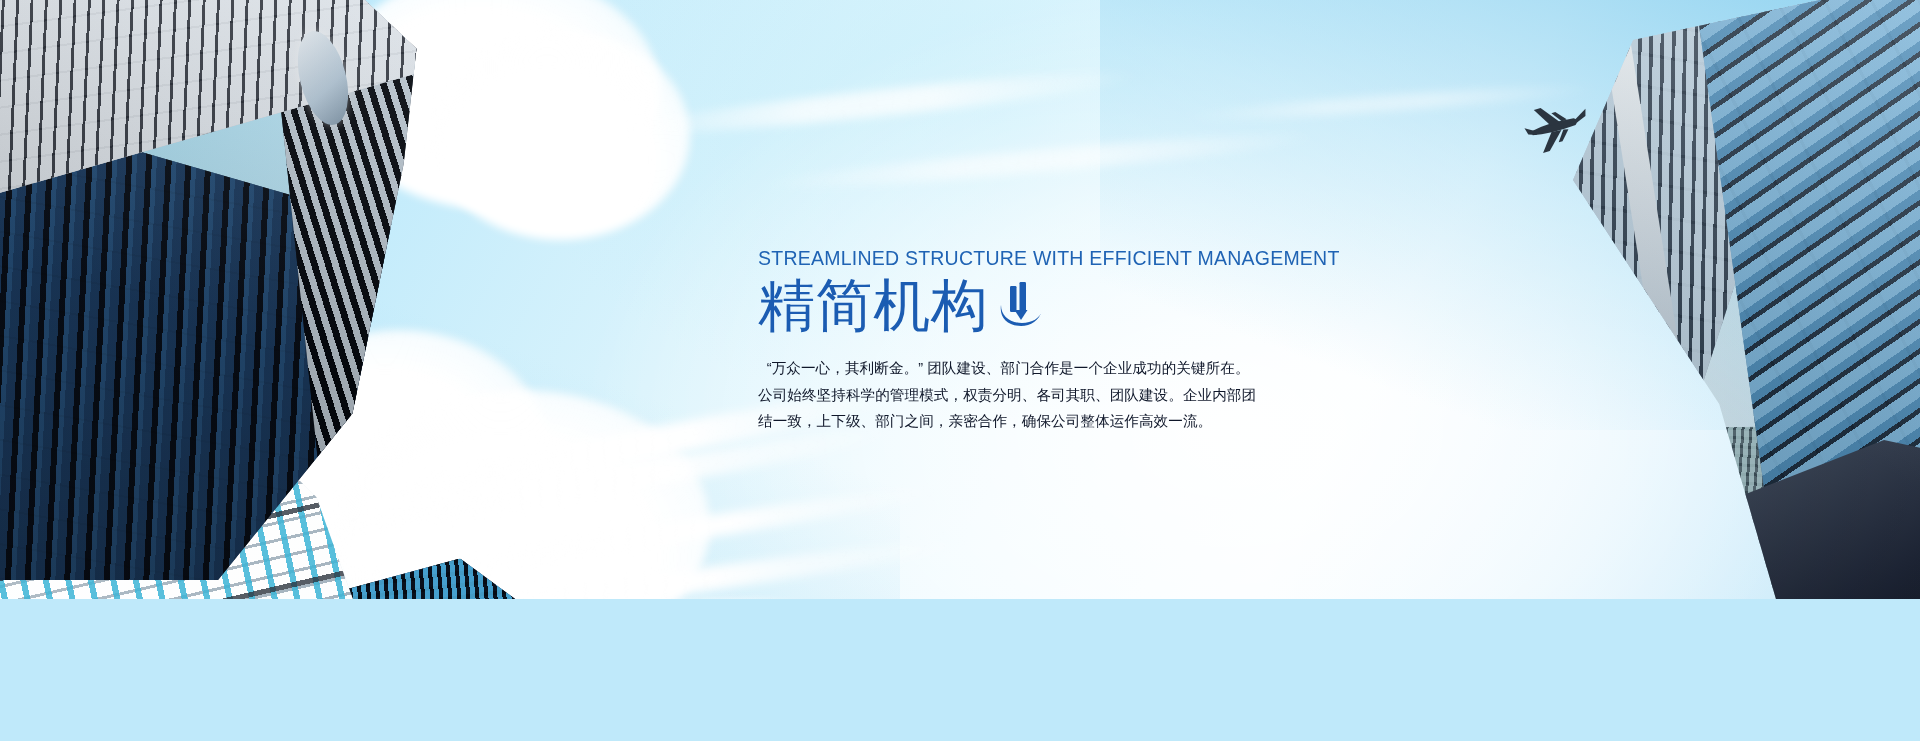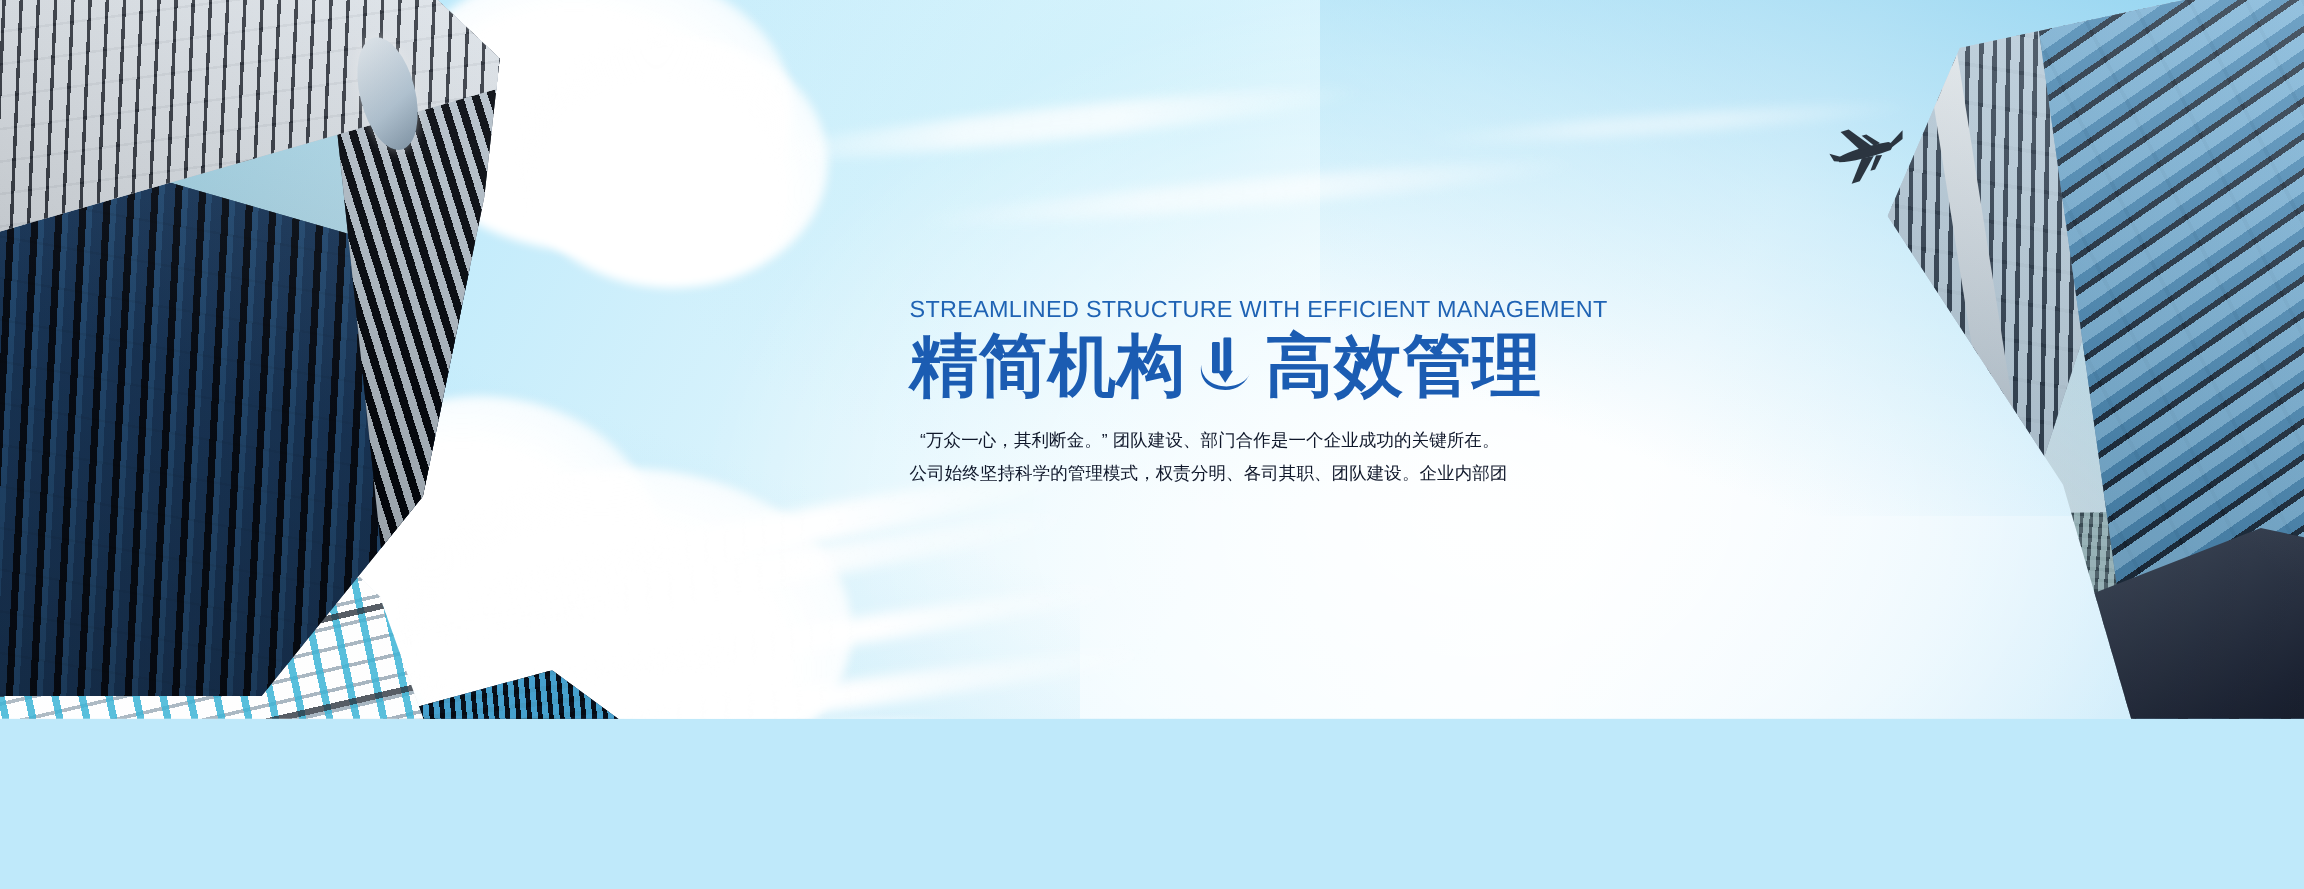--- a/index.html
+++ b/index.html
@@ -194,21 +194,21 @@
   .plane{position:absolute;left:1518px;top:100px;width:80px;height:58px;}
 
   
   .copy{position:absolute;left:758px;top:248px;width:540px;}
   .eyebrow{
     font-size:19.5px;letter-spacing:.012em;color:#1f63b4;
     font-weight:400;white-space:nowrap;line-height:1.1;
   }
   .headline{
     margin-top:5px;display:flex;align-items:center;gap:10px;
-    color:#1b5cb2;font-size:57px;font-weight:700;line-height:1.12;
+    color:#1b5cb2;font-size:57px;font-weight:400;line-height:1.12;
     letter-spacing:.01em;white-space:nowrap;
   }
   .mark{display:inline-block;width:46px;height:50px;flex:0 0 46px;}
   .para{
     margin-top:17px;color:#0f172a;font-size:14.6px;line-height:1.82;
     letter-spacing:.004em;
   }
   .para p{margin:0;}
   .para .indent{text-indent:0.6em;}
 </style>
@@ -287,22 +287,22 @@
       <span class="mark">
         <svg viewBox="0 0 46 50" width="46" height="50" aria-hidden="true">
           <g fill="#1b5cb2">
             <rect x="12" y="4" width="6.5" height="26" rx="1.2"></rect>
             <rect x="21.5" y="0" width="6.5" height="30" rx="1.2"></rect>
             <path d="M23 38 L16.5 28 L29.5 28 Z"></path>
             <path d="M3 23 C3 34 12 41 24 41 C34 41 42 36 44 29 C41 38 33 44 23 44 C10 44 1 36 3 23 Z"></path>
           </g>
         </svg>
       </span>
-      <span>高效管理</span>
     </div>
 
     <div class="para">
       <p class="indent">“万众一心，其利断金。” 团队建设、部门合作是一个企业成功的关键所在。</p>
       <p>公司始终坚持科学的管理模式，权责分明、各司其职、团队建设。企业内部团</p>
+      <p>结一致，上下级、部门之间，亲密合作，确保公司整体运作高效一流。</p>
     </div>
 
   </div>
 </div>
 
 </body></html>

